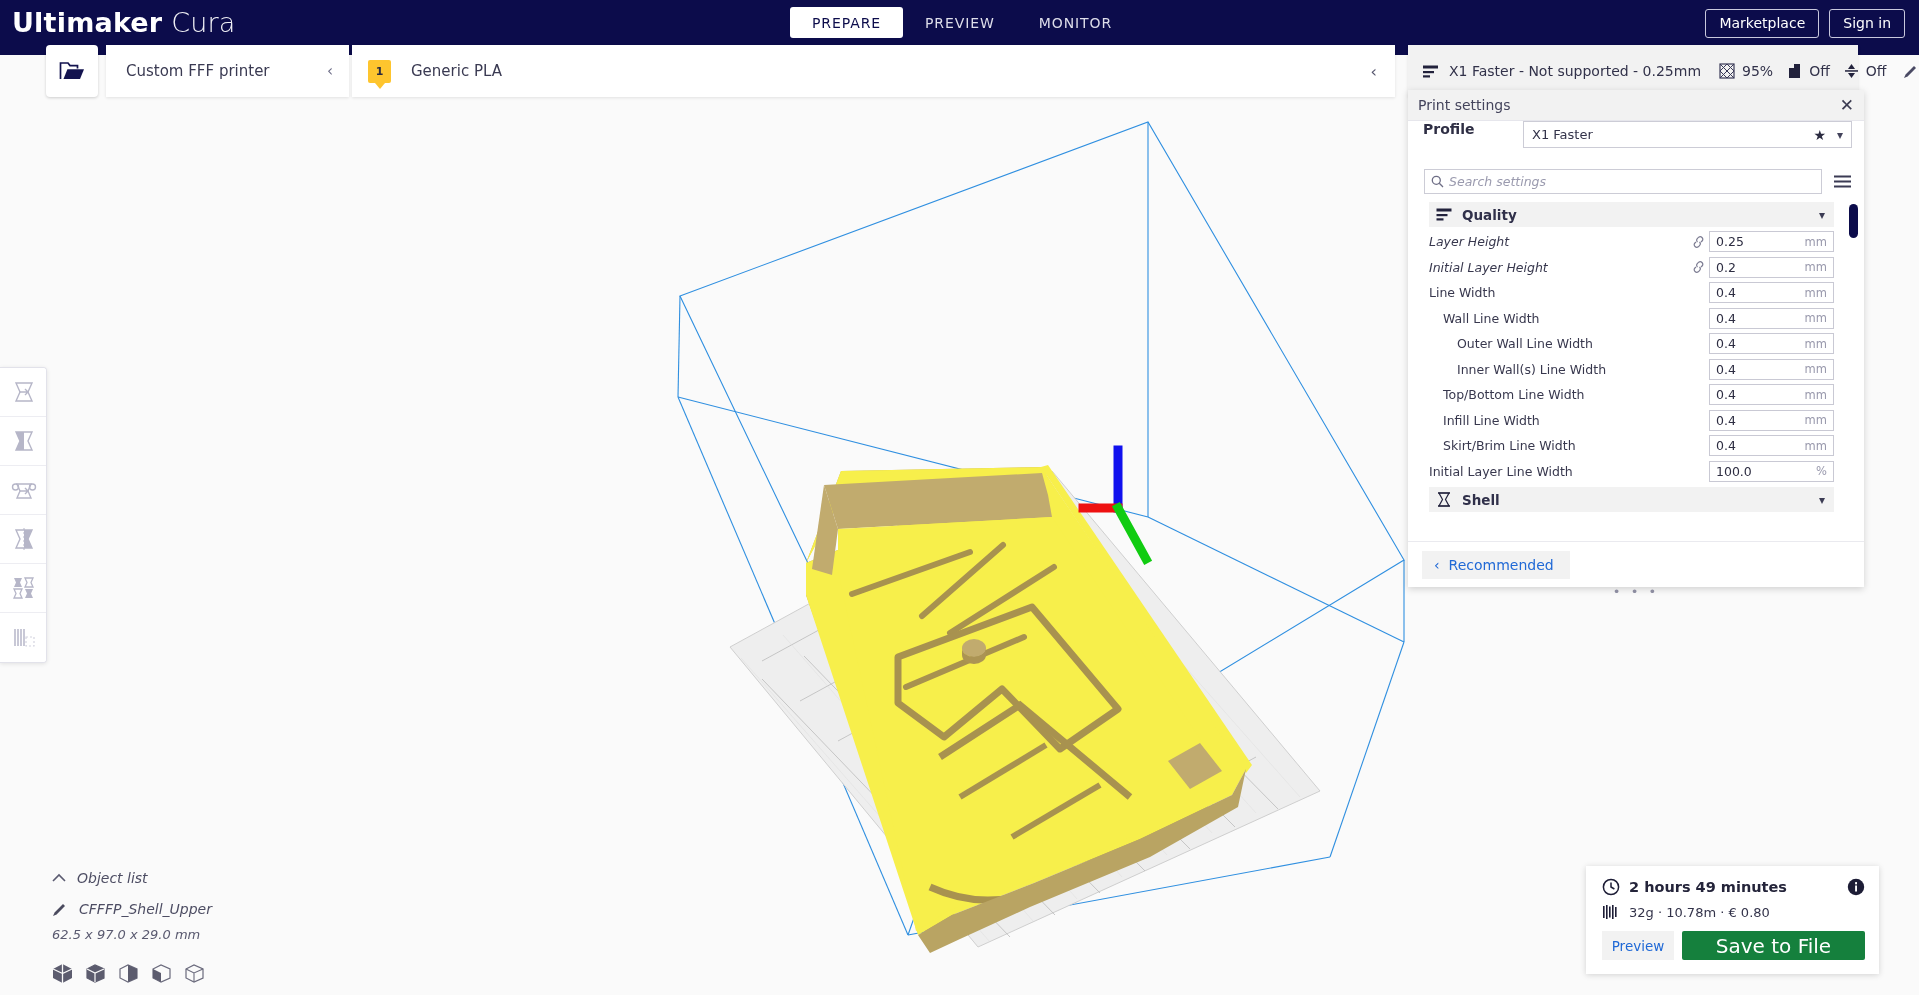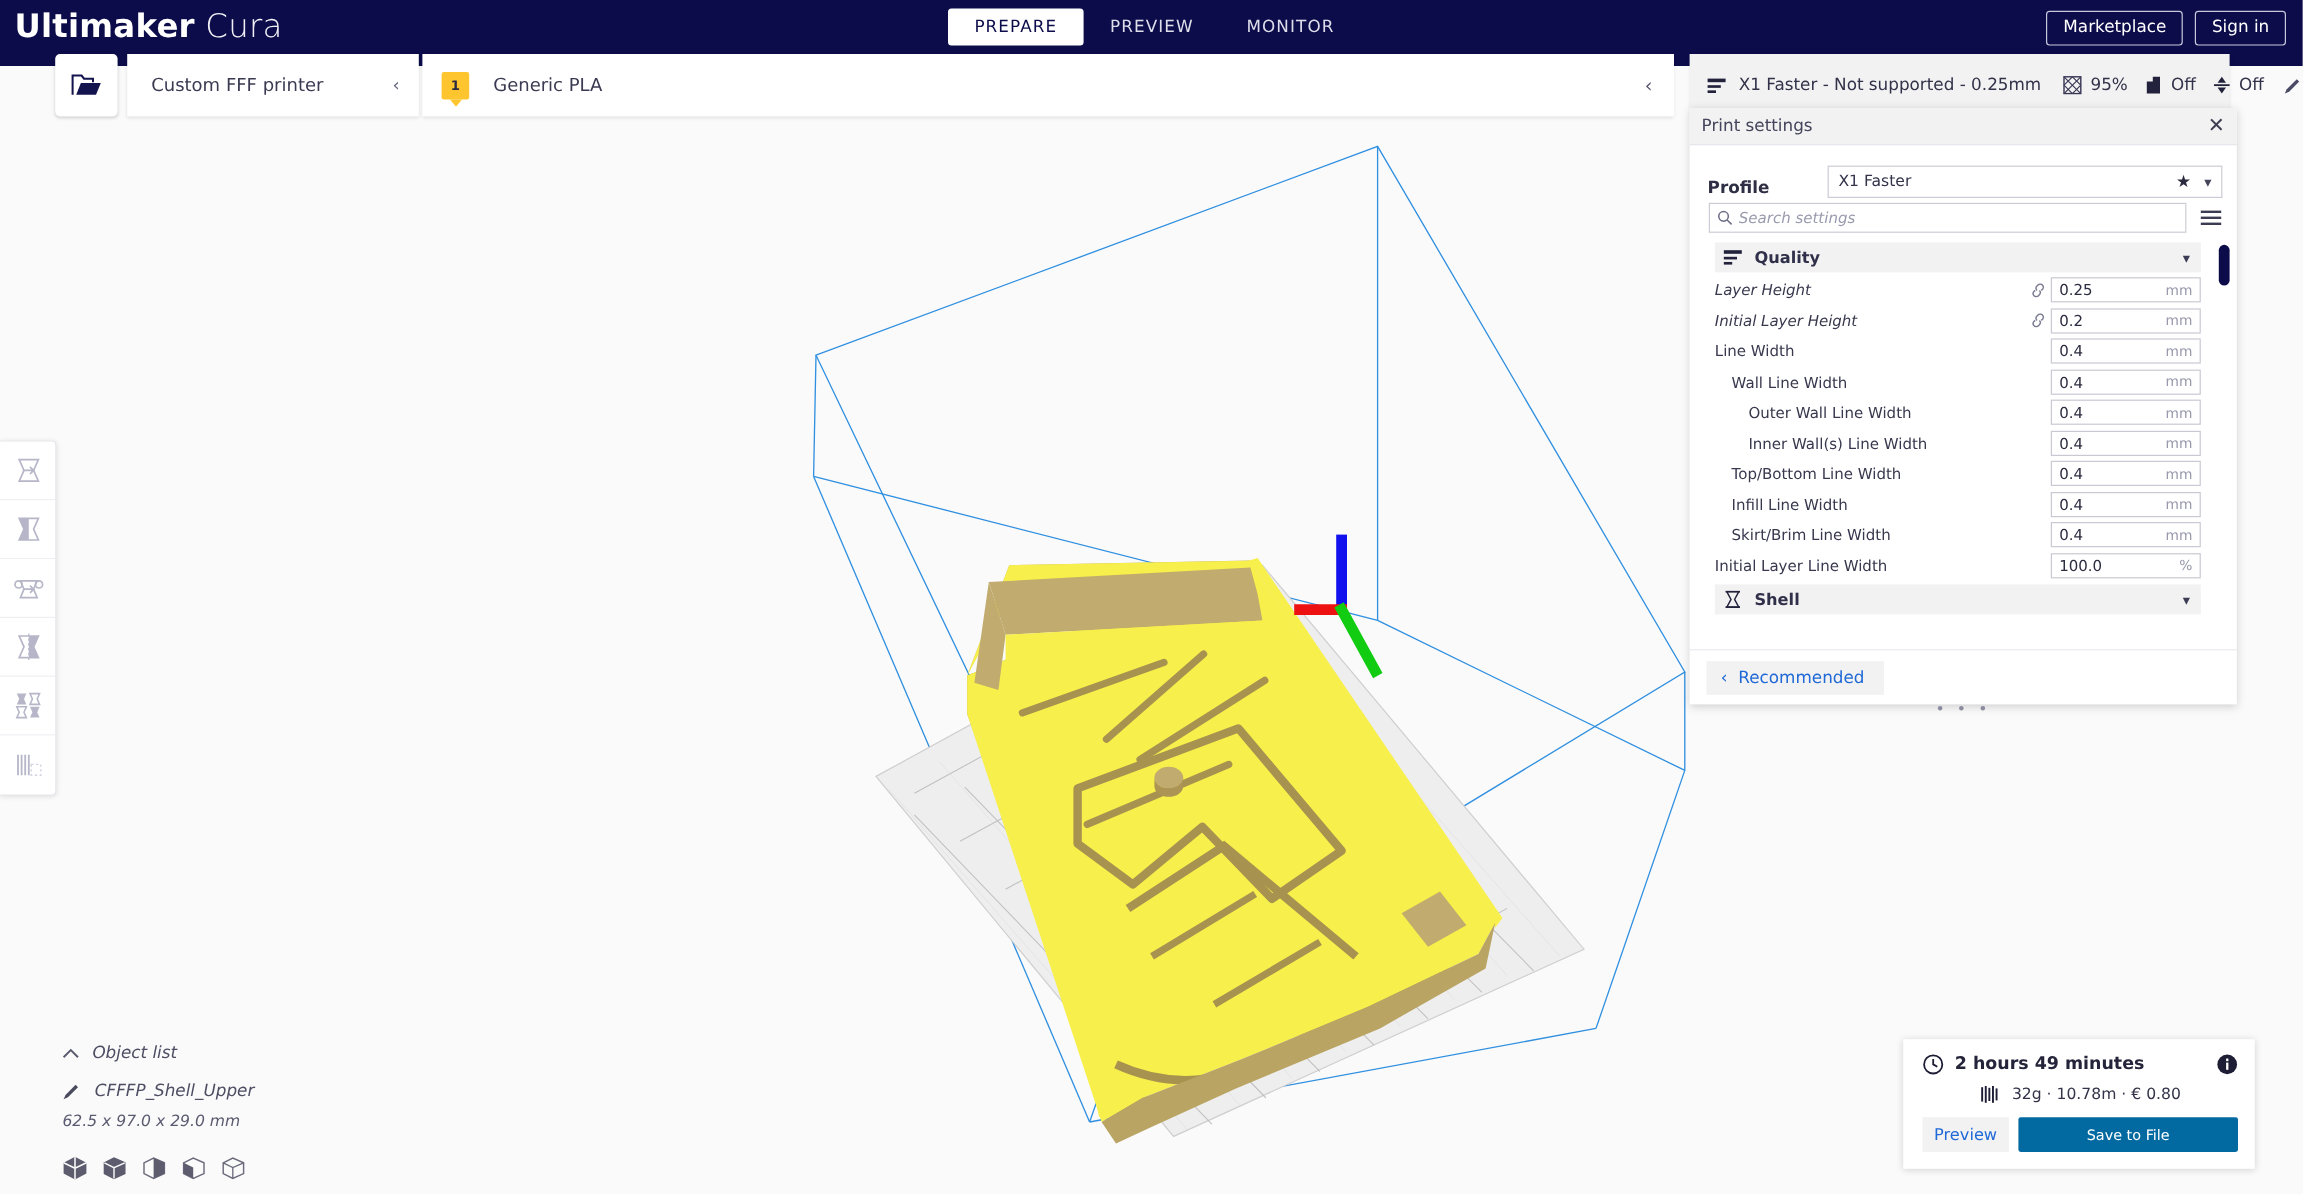--- a/index.html
+++ b/index.html
@@ -125,21 +125,21 @@
     background: #ffffff; box-shadow: 0 2px 7px rgba(0,0,0,.17);
     z-index: 6; display: flex; flex-direction: column;
   }
   .ps-head {
     height: 31px; background: #f2f2f2; border-bottom: 1px solid #e6e6ec;
     display: flex; align-items: center; padding: 0 10px;
   }
   .ps-head .ttl { font-size: 14px; color: #44445c; }
   .ps-head .x { margin-left: auto; font-size: 17px; color: #3c3c52; cursor: pointer; line-height: 1; }
 
-  .ps-profile { display: flex; align-items: flex-end; height: 44px; padding: 0 12px 0 15px; }
+  .ps-profile { display: flex; align-items: flex-start; height: 44px; padding: 0 12px 0 15px; }
   .ps-profile .plab { font-size: 14px; color: #2e2e44; font-weight: 600; width: 100px; }
   .ps-combo {
     flex: 1; height: 27px; border: 1px solid #ccccd6; background: #fff;
     display: flex; align-items: center; padding: 0 8px; cursor: pointer;
   }
   .ps-combo .v { font-size: 13px; color: #33334a; }
   .ps-combo .star { margin-left: auto; font-size: 14px; color: #2b2b40; }
   .ps-combo .cv { margin-left: 11px; font-size: 12px; color: #44445c; }
 
   .ps-search { display: flex; align-items: center; padding: 0 12px 0 16px; height: 33px; gap: 11px; }
@@ -203,30 +203,30 @@
 
   
   .job {
     position: absolute; left: 1586px; top: 866px; width: 293px; height: 108px;
     background: #ffffff; box-shadow: 0 1px 6px rgba(0,0,0,.16);
     z-index: 6; padding: 12px 14px 0 16px;
   }
   .job .r1 { display: flex; align-items: center; gap: 9px; }
   .job .r1 .tm { font-size: 14.5px; font-weight: 700; color: #24243a; }
   .job .r1 .info { margin-left: auto; cursor: pointer; display: flex; }
-  .job .r2 { display: flex; align-items: center; gap: 9px; margin-top: 8px; justify-content: center; }
+  .job .r2 { display: flex; align-items: center; gap: 9px; margin-top: 8px; }
   .job .r2 .mt { font-size: 13px; color: #33334a; }
   .job .r3 { display: flex; gap: 8px; margin-top: 11px; }
   .job .prev {
     width: 72px; height: 29px; background: #f2f2f2; border: none;
     color: #2069d6; font-size: 13.5px; cursor: pointer; font-family: inherit;
   }
   .job .save {
-    flex: 1; height: 29px; background: #0369a1; border: none; border-radius: 2px;
-    color: #ffffff; font-size: 12px; cursor: pointer; font-family: inherit;
+    flex: 1; height: 29px; background: #15803d; border: none; border-radius: 2px;
+    color: #ffffff; font-size: 20px; cursor: pointer; font-family: inherit;
   }
 </style>
 </head>
 <body>
 
 <div id="app">
 
   <div class="viewport">
     <svg width="1919" height="898" viewBox="0 0 1919 898">
 

